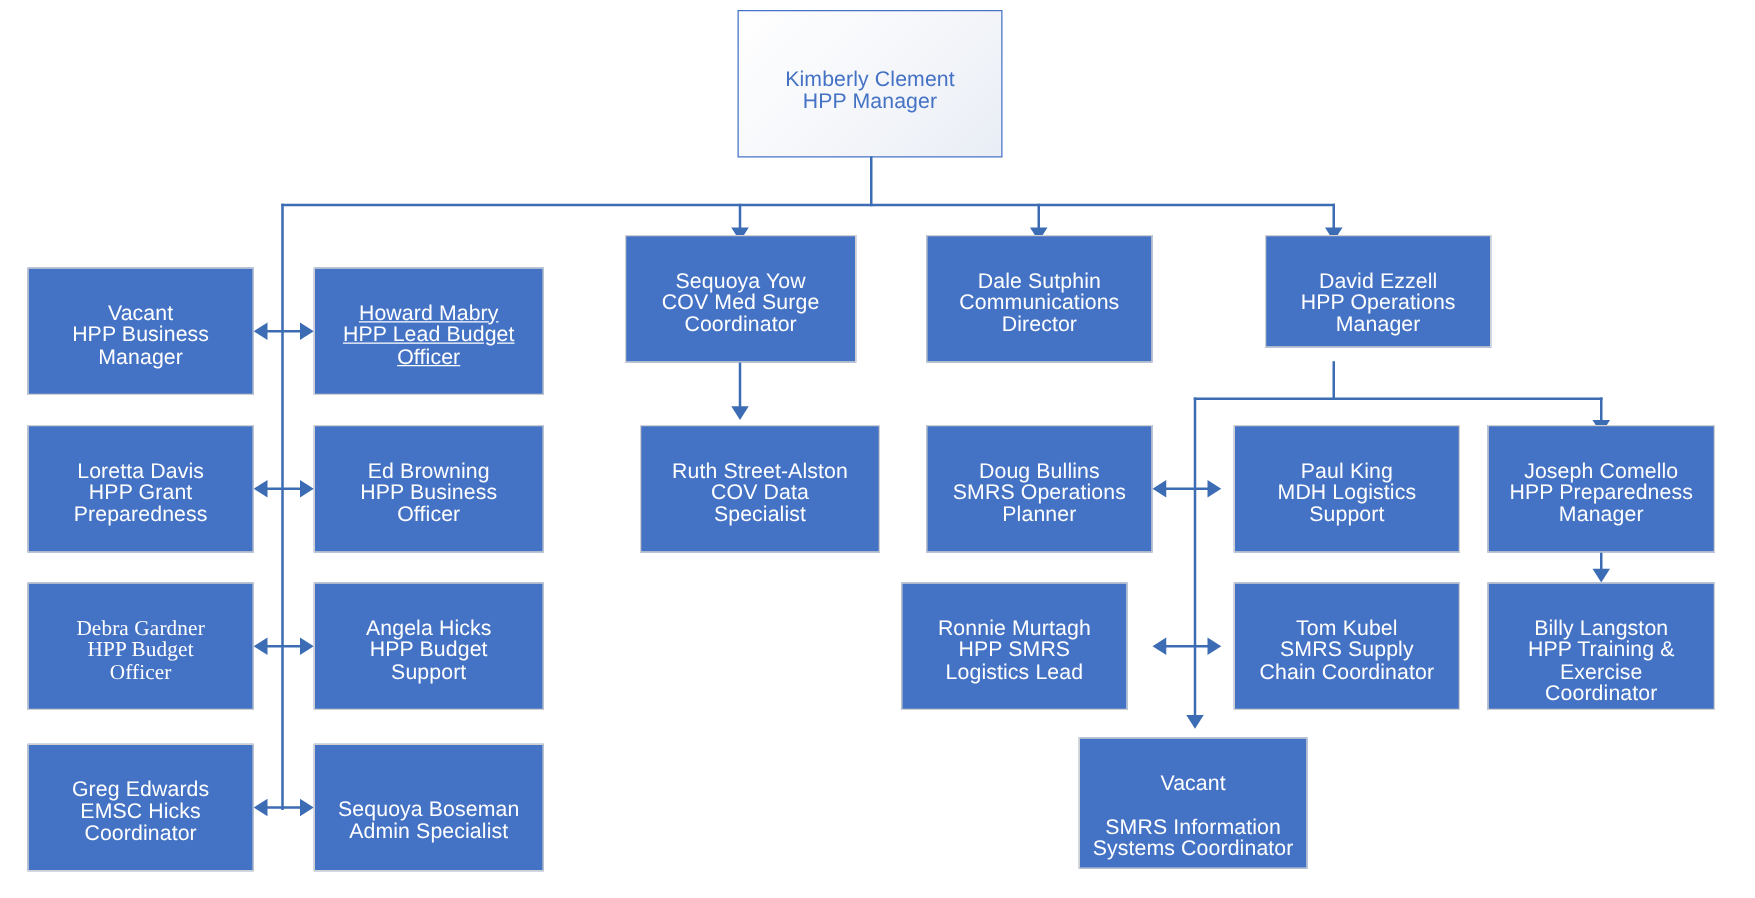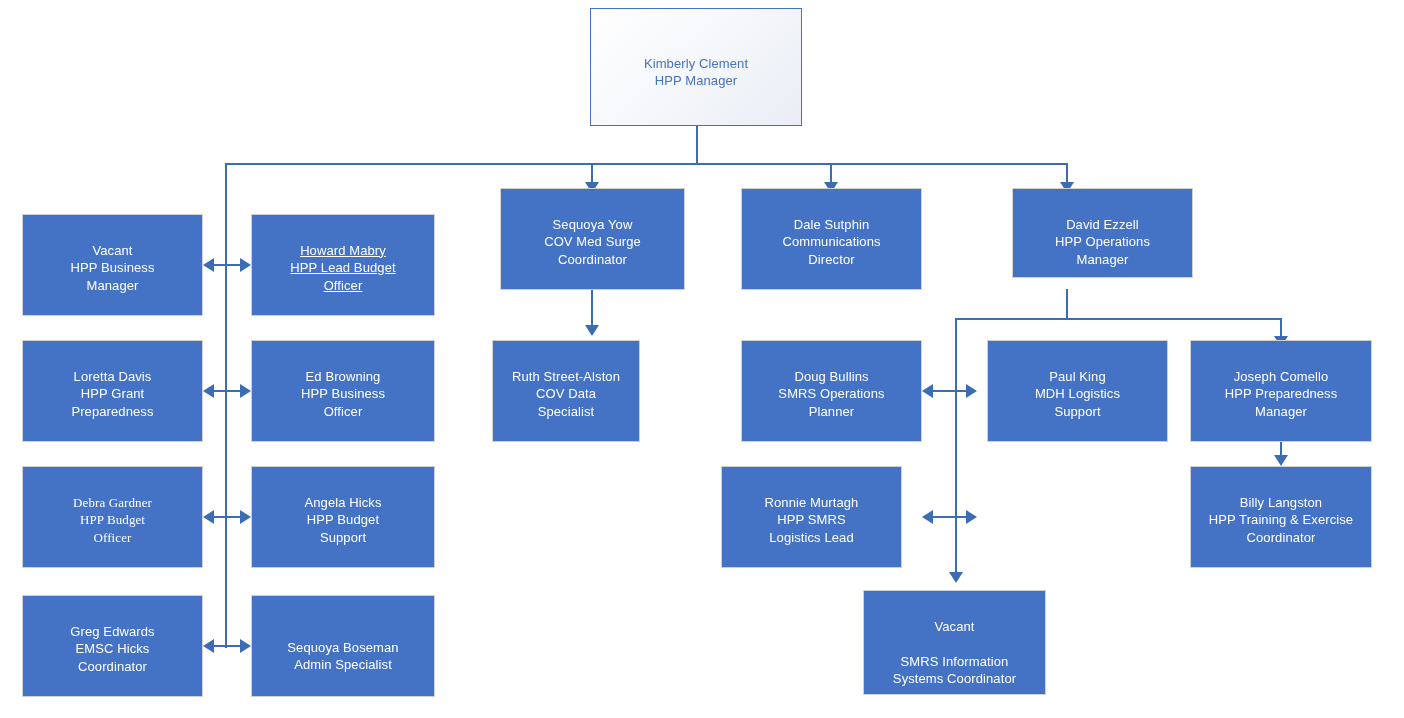--- a/index.html
+++ b/index.html
@@ -18,21 +18,21 @@
     overflow: hidden;
   }
 
   
   .node {
     position: absolute;
     box-sizing: border-box;
     background: #4472C4;
     border: 1px solid #D0D0D0;
     color: #ffffff;
-    font-size: 13px;
+    font-size: 17px;
     line-height: 17.5px;
     text-align: center;
     padding-top: 9px;
     letter-spacing: 0.1px;
     white-space: pre-line;
   }
   .node.root {
     background: linear-gradient(135deg, #ffffff 0%, #f4f6fa 55%, #e9edf5 100%);
     border: 1px solid #4472C4;
     color: #4472C4;
@@ -173,21 +173,21 @@
   <div class="node" style="left:251px; top:595px; width:184px; height:102px; padding-top:25px;">
     <span class="nm">Sequoya Boseman
 Admin Specialist</span>
   </div>
 
   <div class="node" style="left:500px; top:188px; width:185px; height:102px;">
     <span class="nm">Sequoya Yow
 COV Med Surge
 Coordinator</span>
   </div>
-  <div class="node" style="left:492px; top:340px; width:148px; height:102px;">
+  <div class="node" style="left:512px; top:340px; width:192px; height:102px;">
     <span class="nm">Ruth Street-Alston
 COV Data
 Specialist</span>
   </div>
 
   <div class="node" style="left:741px; top:340px; width:181px; height:102px;">
     <span class="nm">Doug Bullins
 SMRS Operations
 Planner</span>
   </div>
@@ -205,20 +205,25 @@
   <div class="node" style="left:1012px; top:188px; width:181px; height:90px;">
     <span class="nm">David Ezzell
 HPP Operations
 Manager</span>
   </div>
   <div class="node" style="left:987px; top:340px; width:181px; height:102px;">
     <span class="nm">Paul King
 MDH Logistics
 Support</span>
   </div>
+  <div class="node" style="left:987px; top:466px; width:181px; height:102px;">
+    <span class="nm">Tom Kubel
+SMRS Supply
+Chain Coordinator</span>
+  </div>
 
   <div class="node" style="left:1190px; top:340px; width:182px; height:102px;">
     <span class="nm">Joseph Comello
 HPP Preparedness
 Manager</span>
   </div>
   <div class="node" style="left:1190px; top:466px; width:182px; height:102px;">
     <span class="nm">Billy Langston
 HPP Training &amp; Exercise
 Coordinator</span>

